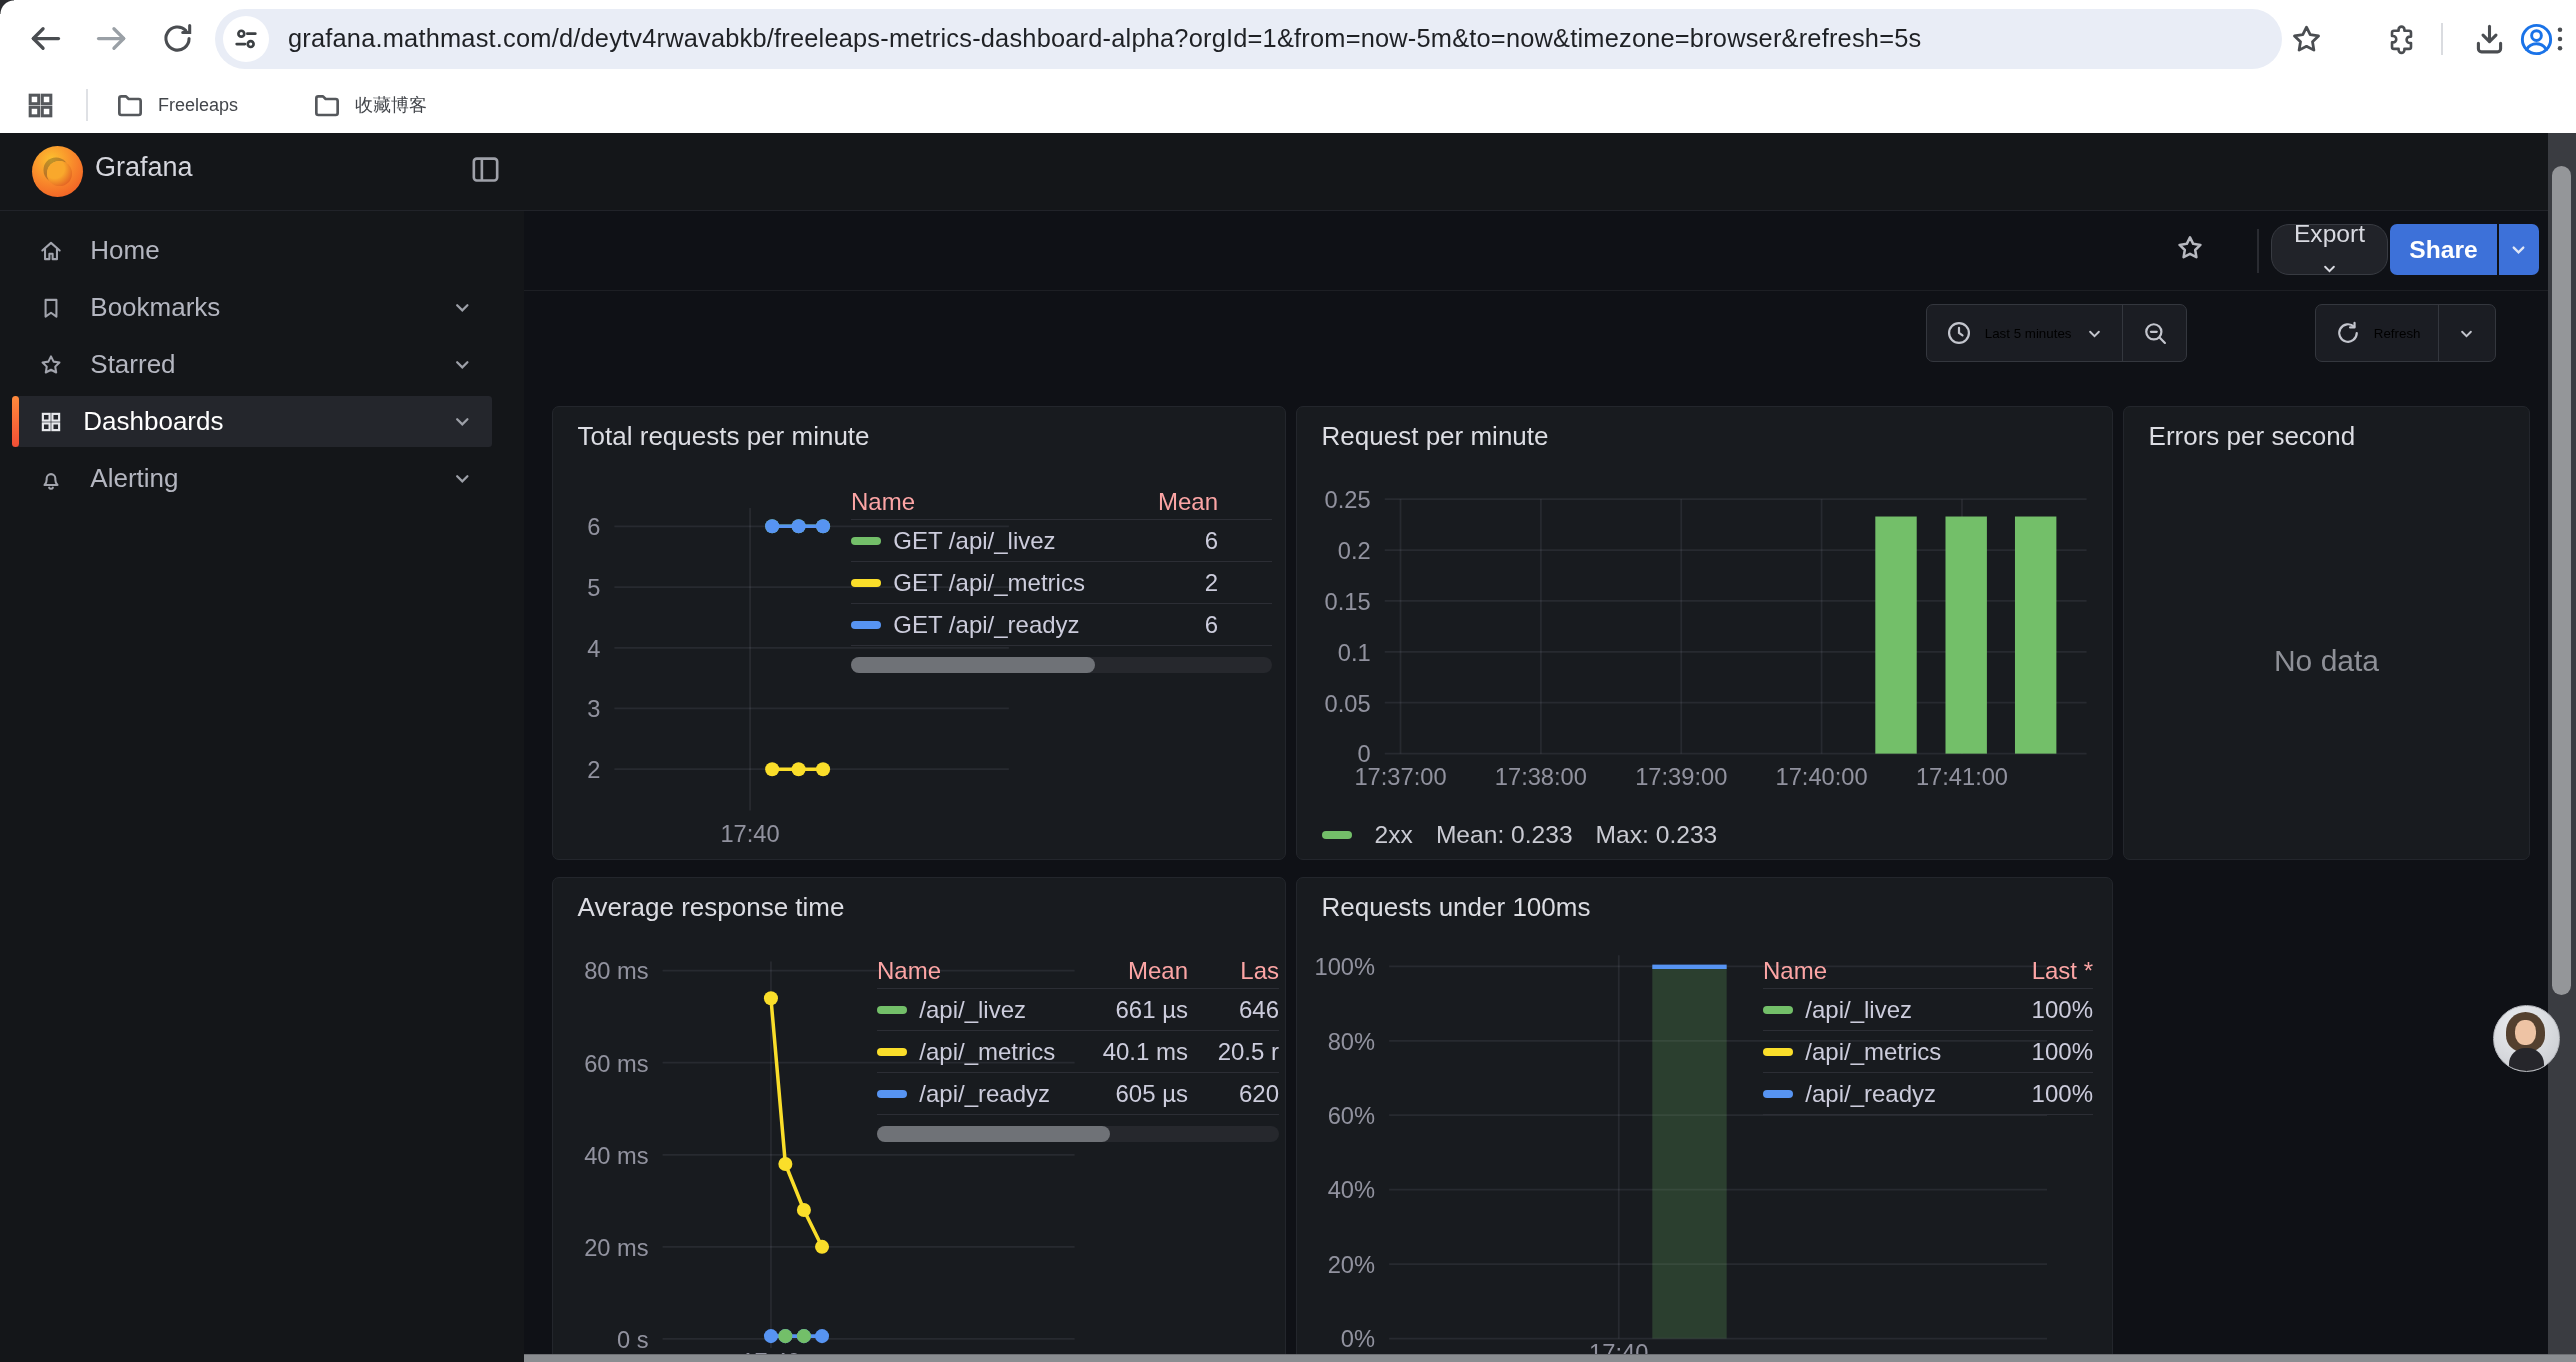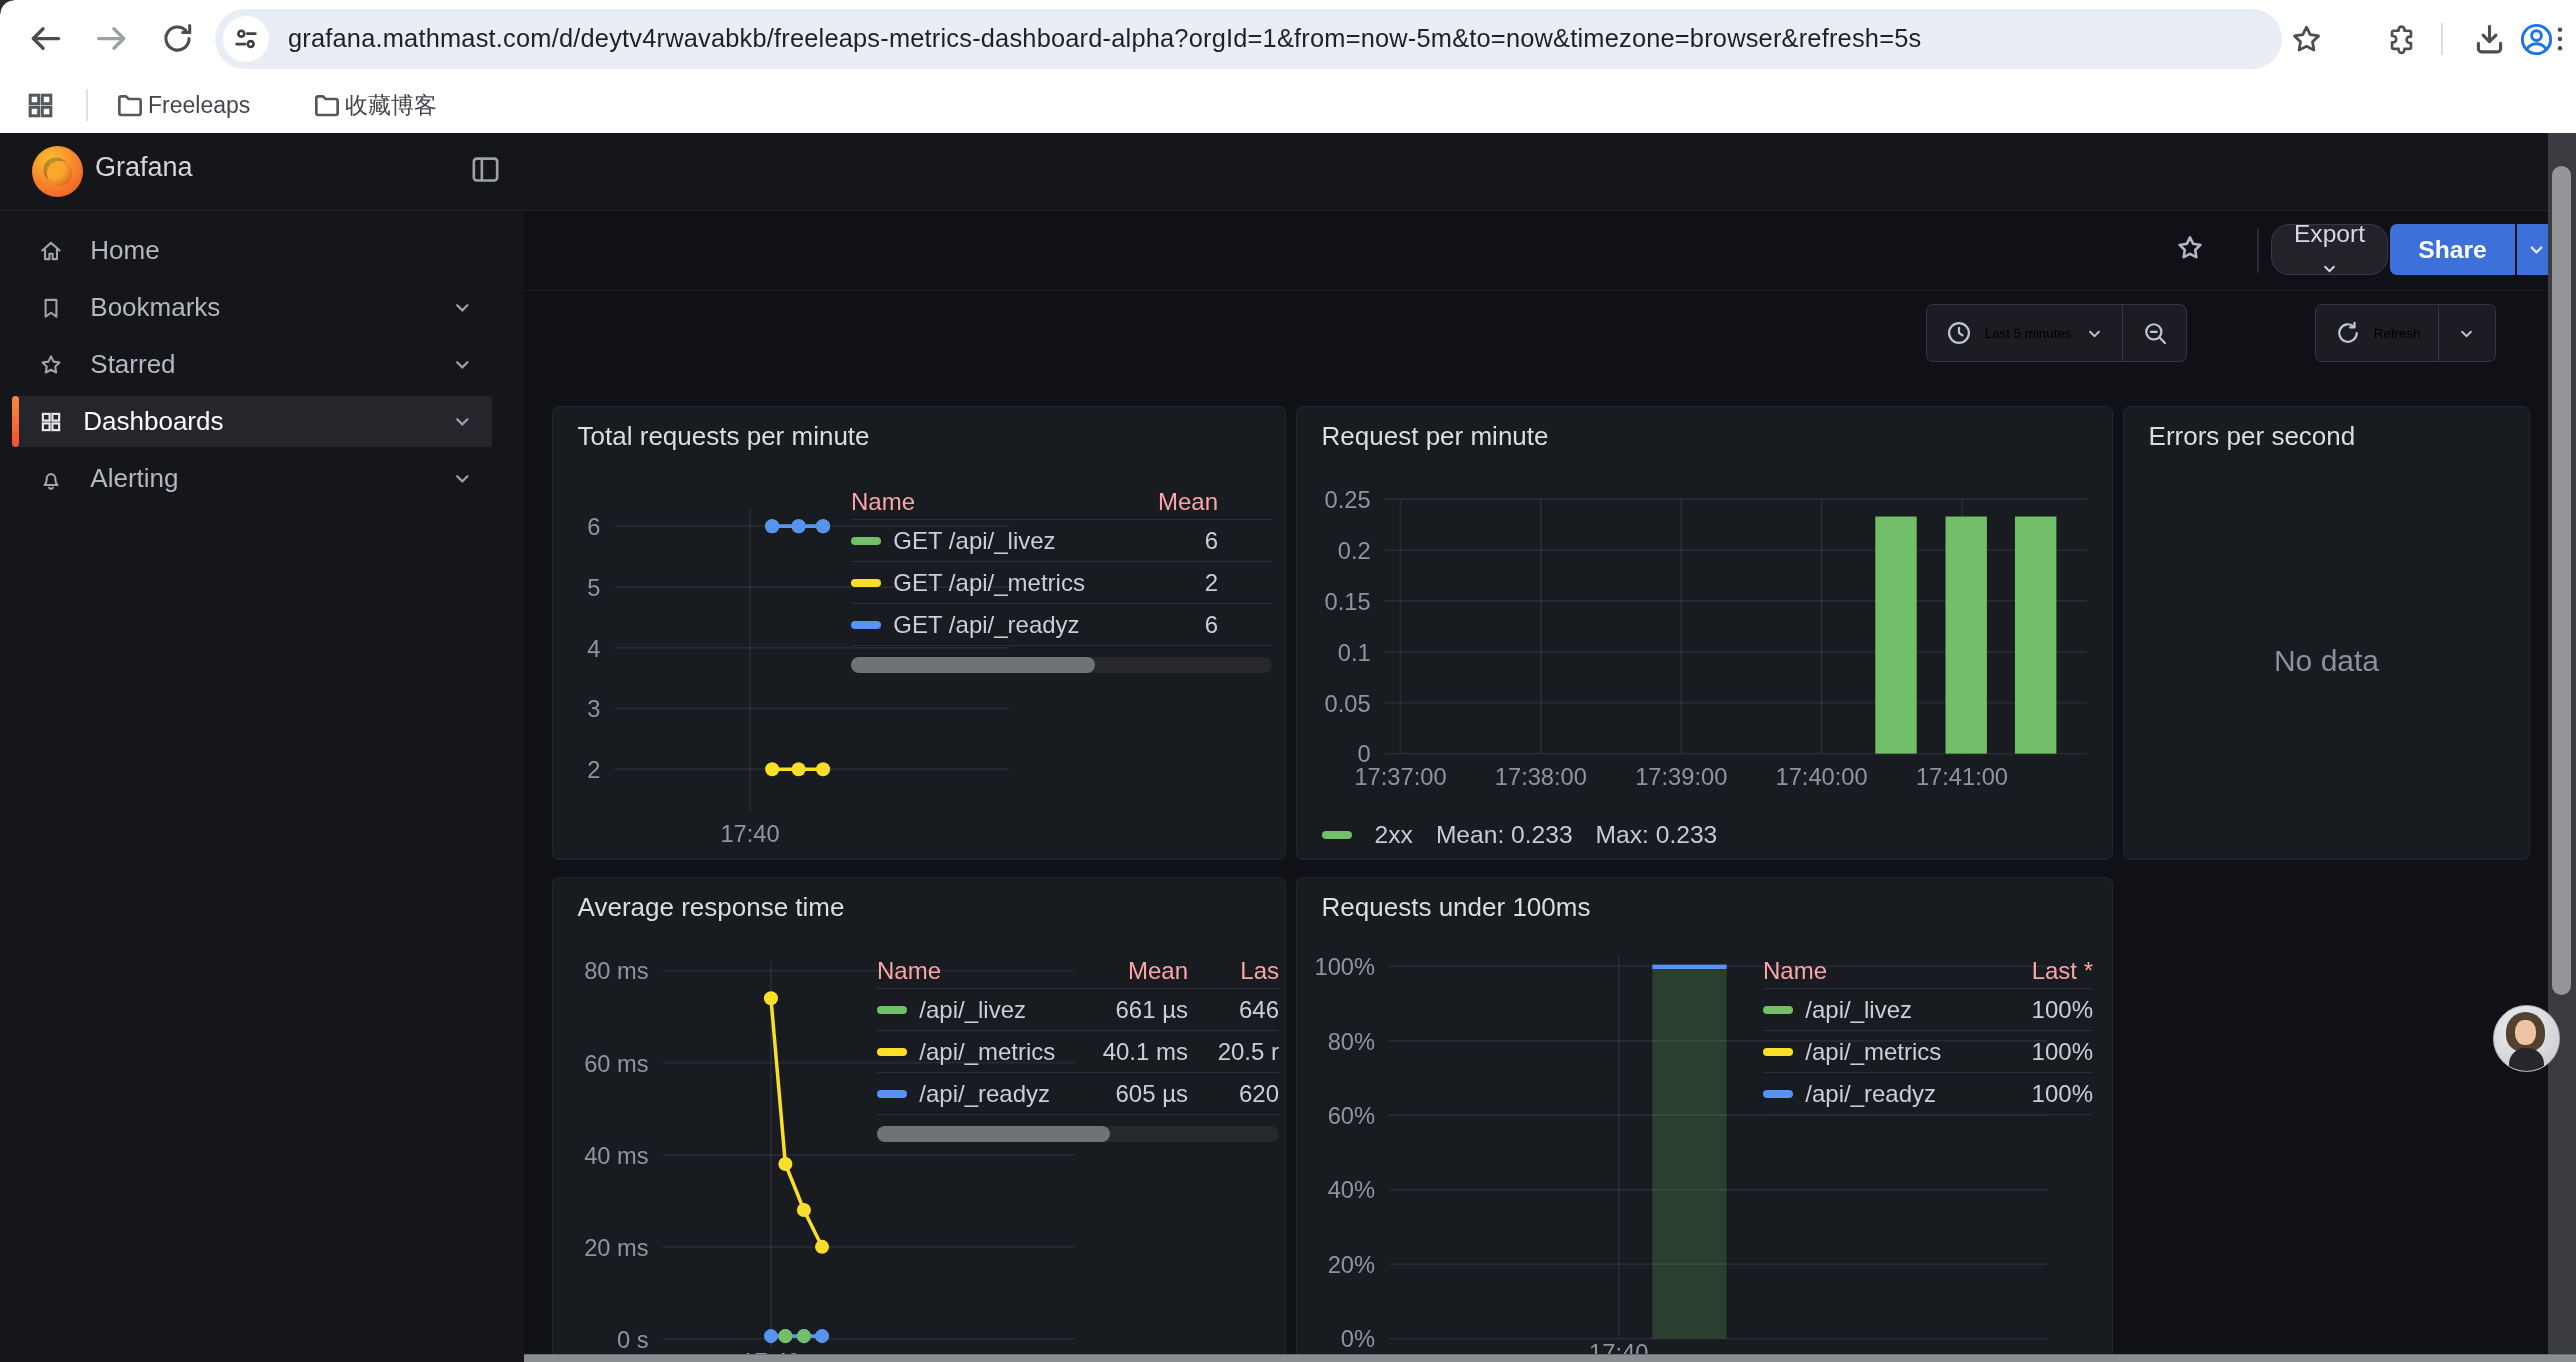--- a/index.html
+++ b/index.html
@@ -19,22 +19,22 @@
     display:flex;align-items:center;justify-content:center;color:#3c4043;}
   .addr .url{margin-left:19px;font-size:25.4px;color:#1f2125;letter-spacing:0.2px;white-space:nowrap;}
   .tb-act{position:absolute;top:16px;width:46px;height:46px;display:flex;align-items:center;
     justify-content:center;color:#4a4d51;}
   .tb-sep{position:absolute;top:23px;width:1.8px;height:32px;background:#dadce0;}
   .corner{position:absolute;left:0;top:0;width:14px;height:14px;
     background:radial-gradient(circle at 100% 100%,rgba(0,0,0,0) 13px,#2b2c2f 14px);}
 
   .bookmarks-bar{position:absolute;left:0;top:77px;width:2576px;height:56px;background:#ffffff;}
   .bm-sep{position:absolute;left:86px;top:12.3px;width:1.8px;height:32px;background:#dfe1e5;}
-  .bm-chip{position:absolute;top:5.3px;height:46px;display:flex;align-items:center;gap:2px;
-    color:#43464b;font-size:23px;padding:0 16px;border-radius:23px;}
+  .bm-chip{position:absolute;top:5.3px;height:46px;display:flex;align-items:center;gap:12px;
+    color:#43464b;font-size:18px;padding:0 16px;border-radius:23px;}
   .bm-chip .i{color:#55585c;}
 
   
   .gf-header{position:absolute;left:0;top:133px;width:2576px;height:77px;background:#141619;
     border-bottom:0.9px solid #212329;}
   .gf-logo{position:absolute;left:32px;top:13px;width:51px;height:51px;border-radius:50%;
     background:radial-gradient(circle at 38% 28%,#fcc22f 0%,#f8872b 48%,#ef4e23 100%);overflow:hidden;}
   .gf-logo::after{content:"";position:absolute;left:15px;top:15px;width:24.6px;height:24.6px;border-radius:50%;
     background:radial-gradient(circle at 30% 30%,#f9a82c 0 40%,#d8401e 100%);box-shadow:-3.5px -3.5px 0 0 #14161944;}
   .gf-brand{position:absolute;left:95px;top:19px;font-size:27px;color:#d5d6dd;}
@@ -70,21 +70,21 @@
 
   
   .gf-main{position:absolute;left:524px;top:211px;right:0;bottom:0;background:#0f1116;overflow:hidden;}
   .row-actions{position:absolute;left:0;top:0;width:100%;height:79px;border-bottom:0.9px solid #1d1f24;}
   .star-btn{position:absolute;left:1650px;top:21px;color:#b7b9c0;}
   .act-sep{position:absolute;left:1733px;top:17.5px;width:1.8px;height:44px;background:#2a2c32;}
   .btn-export{position:absolute;left:1747px;top:13px;width:117px;height:51px;border-radius:18px;
     background:#212329;border:0.9px solid #383b42;color:#d9dae1;font-size:24.6px;
     display:flex;align-items:center;justify-content:center;gap:10.5px;flex-direction:column;}
   .share-wrap{position:absolute;left:1866px;top:13px;height:51px;display:flex;gap:1.8px;}
-  .btn-share{width:125px;height:51px;background:#3d71d9;color:#ffffff;font-size:24.6px;font-weight:bold;
+  .btn-share{width:107px;height:51px;background:#3d71d9;color:#ffffff;font-size:24.6px;font-weight:bold;
     border-radius:7px 0 0 7px;display:flex;align-items:center;justify-content:center;}
   .btn-share-dd{width:40px;height:51px;background:#3d71d9;color:#dfe6f5;border-radius:0 7px 7px 0;
     display:flex;align-items:center;justify-content:center;}
 
   .row-time{position:absolute;left:4px;top:79px;width:100%;height:88px;}
   .tgrp{position:absolute;top:14px;height:56px;display:flex;border:0.9px solid #34373e;border-radius:7px;
     background:#1b1d23;color:#d7d8de;font-size:24.6px;}
   .tgrp .seg{display:flex;align-items:center;gap:12.3px;padding:0 17.5px;}
   .tgrp .seg + .seg{border-left:0.9px solid #34373e;}
   .tgrp .i{color:#c3c5cd;}

